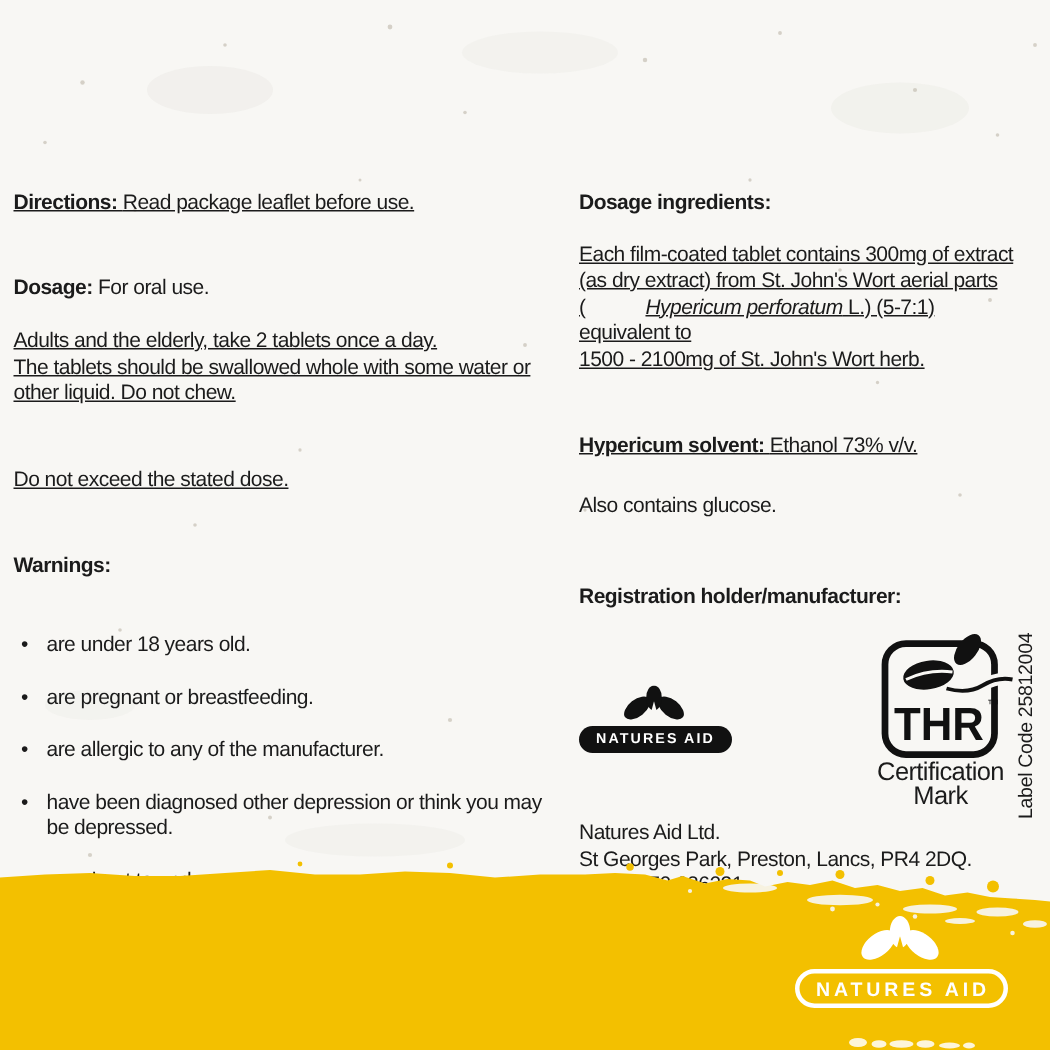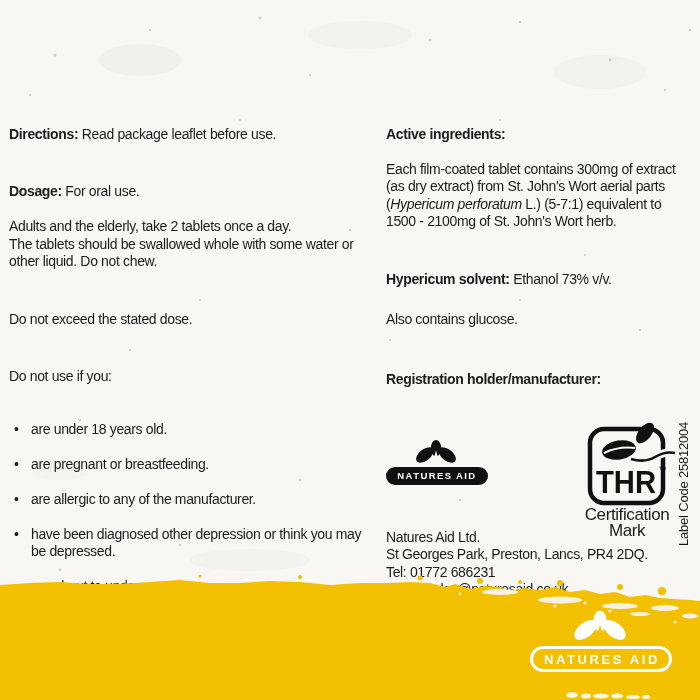--- a/index.html
+++ b/index.html
@@ -4,23 +4,23 @@
 <style>
   html,body{margin:0;padding:0;}
   body{width:700px;height:700px;overflow:hidden;background:#fff;}
   .sheet{position:relative;width:700px;height:700px;background:#F8F7F4;
          font-family:"Liberation Sans",sans-serif;color:#1b1b1b;}
   .tex{position:absolute;left:0;top:0;pointer-events:none;}
   .col{position:absolute;font-size:14px;line-height:17.5px;letter-spacing:-0.35px;white-space:pre-line;}
   .col-left{left:9px;top:108px;width:376px;}
   .col-right{left:386px;top:108px;width:292px;}
   .b{font-weight:bold;}
-  .i{font-style:italic;}
+  .i{font-style:italic;padding-left:40px;}
   .blk{margin:0 0 4px 0;}
-  .mb5{margin-bottom:5px;} .mb8{margin-bottom:8px;} .mb2{margin-bottom:14px;} .mb0{margin-bottom:0;}
+  .mb5{margin-bottom:5px;text-decoration:underline;} .mb8{margin-bottom:8px;} .mb2{margin-bottom:14px;} .mb0{margin-bottom:0;}
   .bullet-row{display:flex;margin:0;}
   .bullet-dot{width:22px;flex:0 0 22px;padding-left:5px;box-sizing:border-box;}
   .bullet-text{flex:1;}
   
   .na-logo{position:relative;height:50px;margin:2px 0 4px 0;}
   .na-leaves{position:absolute;left:27px;top:0;}
   .na-pill{position:absolute;left:0;top:27px;width:102px;height:18px;background:#111;
            border-radius:10px;display:flex;align-items:center;justify-content:center;}
   .na-pill span{color:#fff;font-size:9.5px;font-weight:bold;letter-spacing:1.4px;letter-spacing:1.4px;}
   
@@ -87,40 +87,40 @@
   <div class="col col-left">
     <div class="blk mb5"><span class="b">Directions: </span><span>Read package leaflet before use.</span></div>
 
     <div class="blk mb0"><span class="b">Dosage: </span><span>For oral use.</span></div>
     <div class="blk mb5">Adults and the elderly, take 2 tablets once a day.
 The tablets should be swallowed whole with some water or
 other liquid. Do not chew.</div>
 
     <div class="blk mb5">Do not exceed the stated dose.</div>
 
-    <div class="blk mb0">Do not use if you:</div>
+    <div class="blk b mb0">Warnings:</div>
 
     <div class="bullet-row"><span class="bullet-dot">•</span><span class="bullet-text">are under 18 years old.</span></div>
     <div class="bullet-row"><span class="bullet-dot">•</span><span class="bullet-text">are pregnant or breastfeeding.</span></div>
     <div class="bullet-row"><span class="bullet-dot">•</span><span class="bullet-text">are allergic to any of the manufacturer.</span></div>
     <div class="bullet-row"><span class="bullet-dot">•</span><span class="bullet-text">have been diagnosed other depression or think you may
 be depressed.</span></div>
     <div class="bullet-row"><span class="bullet-dot">•</span><span class="bullet-text">are about to undergo surgery.</span></div>
 
     <div class="blk mb0" style="margin-top:6px">St. John's Wort products must not be taken at the same time
 as certain medicines including:</div>
     
     
     
 
     
   </div>
 
   <div class="col col-right">
-    <div class="blk b mb0">Active ingredients:</div>
+    <div class="blk b mb0">Dosage ingredients:</div>
     <div class="blk mb5"><span>Each film-coated tablet contains 300mg of extract
 (as dry extract) from St. John's Wort aerial parts
 (</span><span class="i">Hypericum perforatum</span><span> L.) (5-7:1) equivalent to
 1500 - 2100mg of St. John's Wort herb.</span></div>
 
     <div class="blk mb5"><span class="b">Hypericum solvent: </span><span>Ethanol 73% v/v.</span></div>
     <div class="blk mb8">Also contains glucose.</div>
 
     <div class="blk b mb2">Registration holder/manufacturer:</div>
 

